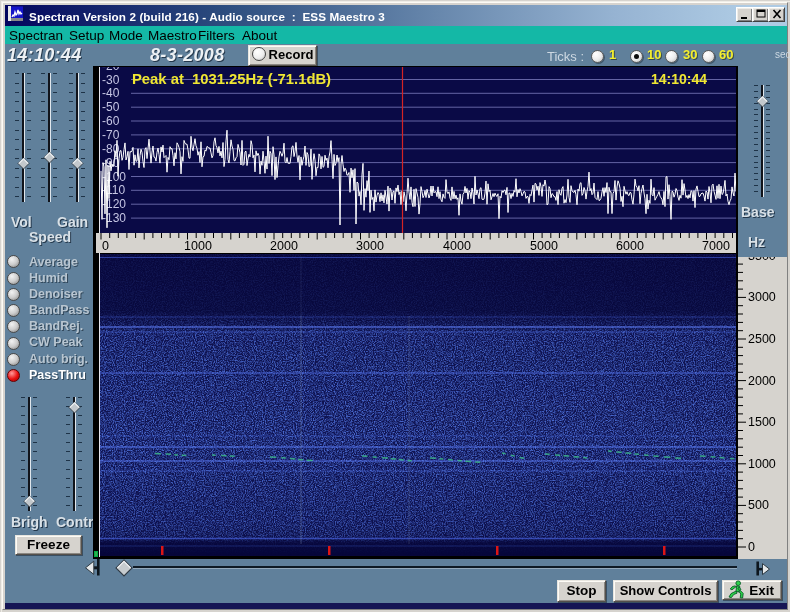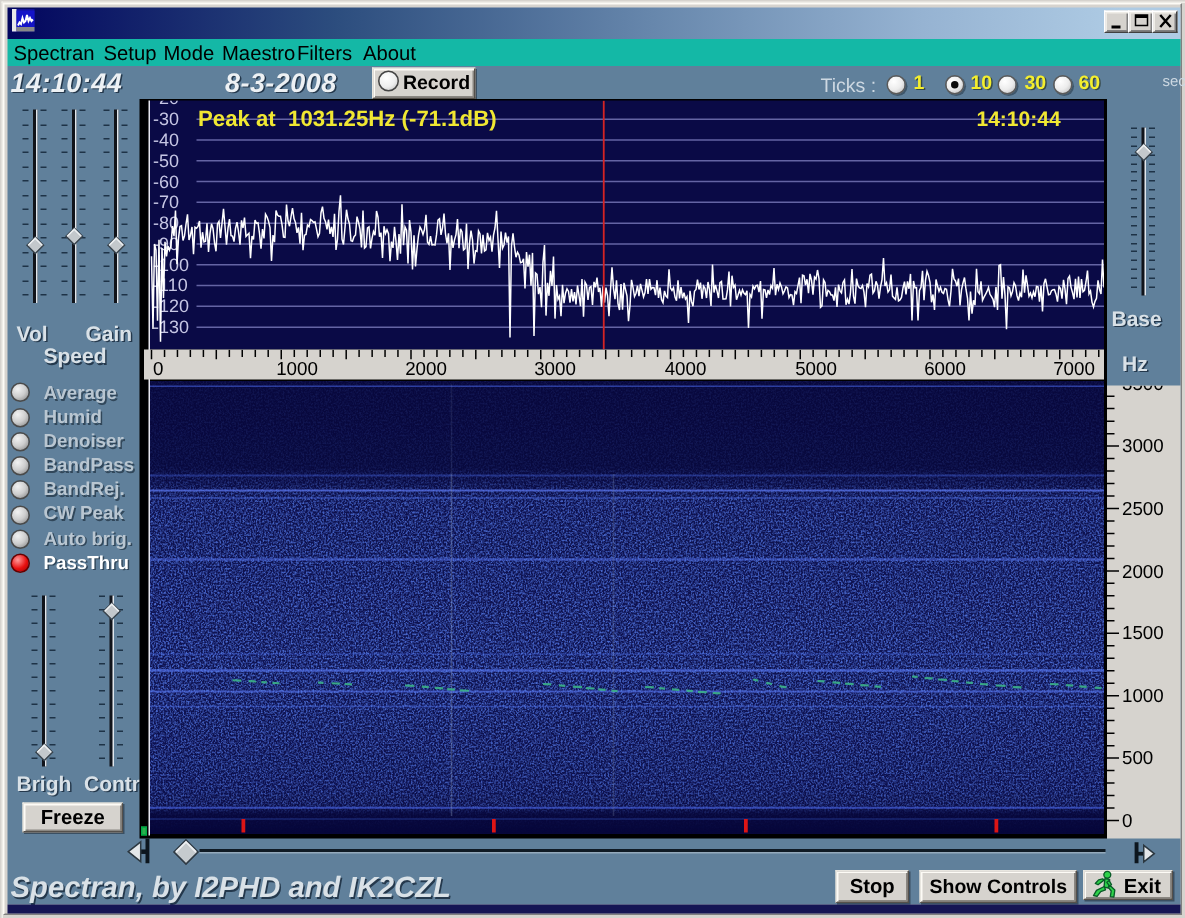--- a/index.html
+++ b/index.html
@@ -26,20 +26,21 @@
 <div class="abs" id="frame"></div>
 <div class="abs" id="frame2"></div>
 <div class="abs" id="titlebar">
  <svg class="abs" style="left:2px;top:0px" width="18" height="18" viewBox="0 0 18 18">
   <rect x="1" y="1" width="15" height="15" fill="#12129a"></rect>
   <rect x="1" y="1" width="3" height="15" fill="#e8e8e8"></rect>
   <rect x="4" y="13" width="12" height="3" fill="#888"></rect>
   <rect x="4" y="2" width="12" height="11" fill="#1414c8"></rect>
   <polyline points="5,12 6,10 7,11 8,7 9,10 10,9 11,5 12,9 13,7 14,9 15,8" stroke="#fff" stroke-width="1.3" fill="none"></polyline>
  </svg>
+ <div class="abs" id="titletext">Spectran Version 2 (build 216) - Audio source&nbsp; :&nbsp; ESS Maestro 3</div>
  <div class="wbtn" style="left:731px;"><svg width="14" height="12" viewBox="0 0 14 12">
           <rect x="3" y="9" width="6" height="2" fill="#000"></rect>
         </svg></div>
  <div class="wbtn" style="left:747px;"><svg width="14" height="12" viewBox="0 0 14 12">
           <rect x="3" y="2" width="8" height="7" fill="none" stroke="#000" stroke-width="1"></rect>
           <rect x="3" y="2" width="8" height="2" fill="#000"></rect>
         </svg></div>
  <div class="wbtn" style="left:763px;"><svg width="14" height="12" viewBox="0 0 14 12">
           <path d="M3.5 2 L10.5 10 M10.5 2 L3.5 10" stroke="#000" stroke-width="1.6"></path>
         </svg></div>
@@ -604,21 +605,20 @@
 <path d="M2.3 9 L9 2.3 L15.7 9" stroke="#eef0f2" stroke-width="1.2" fill="none"></path>
 </svg>
       <svg class="abs" style="left:746px;top:556px" width="26" height="24" viewBox="0 0 26 24">
 <rect x="9.4" y="4.5" width="2.6" height="14" fill="#0d161e"></rect>
 <rect x="11" y="10.9" width="7" height="2.5" fill="#0d161e"></rect>
 <path d="M22.5 12.1 L15.5 6.6 L15.5 17.6 Z" fill="#e4e7e9" stroke="#2c3841" stroke-width="1"></path>
 </svg>
       <div class="abs" style="left:93px;top:550px;width:4px;height:6px;background:#2fae4e;border:1px solid #0a4;box-sizing:border-box;"></div>
     </div>
 
-<div class="abs shadtext" style="left:6px;top:580px;font-size:19.5px;font-style:italic;">Spectran, by I2PHD and IK2CZL</div>
 <div class="btn3d" style="left:556px;top:579px;width:47px;height:20px;font-size:13.5px;line-height:20px;">Stop</div>
 <div class="btn3d" style="left:612px;top:579px;width:103px;height:20px;font-size:13px;line-height:20px;">Show Controls</div>
 <div class="btn3d" style="left:721px;top:579px;width:60px;height:20px;font-size:13.5px;line-height:20px;text-align:right;padding-right:7px;box-sizing:border-box;">Exit</div>
 <svg class="abs" style="left:726px;top:579px" width="20" height="20" viewBox="0 0 20 20">
  <g stroke="#0a5c28" stroke-width="0.9" fill="#2ed24a" stroke-linejoin="round">
  <circle cx="11.2" cy="3.2" r="2.3"></circle>
  <path d="M9.6 5.8 L12.8 6.4 L12 12 L9 11.4 Z"></path>
  <path d="M9.2 6.6 L5 9.8 L3.2 9 L5.4 6.6 L8 5.9 Z"></path>
  <path d="M12.4 7 L14 9.8 L12.6 10.6 L10.9 8.2 Z"></path>
  <path d="M9.2 11 L4 13.6 L2 17 L4.4 17.6 L6.8 14.4 L10 13.2 Z"></path>

